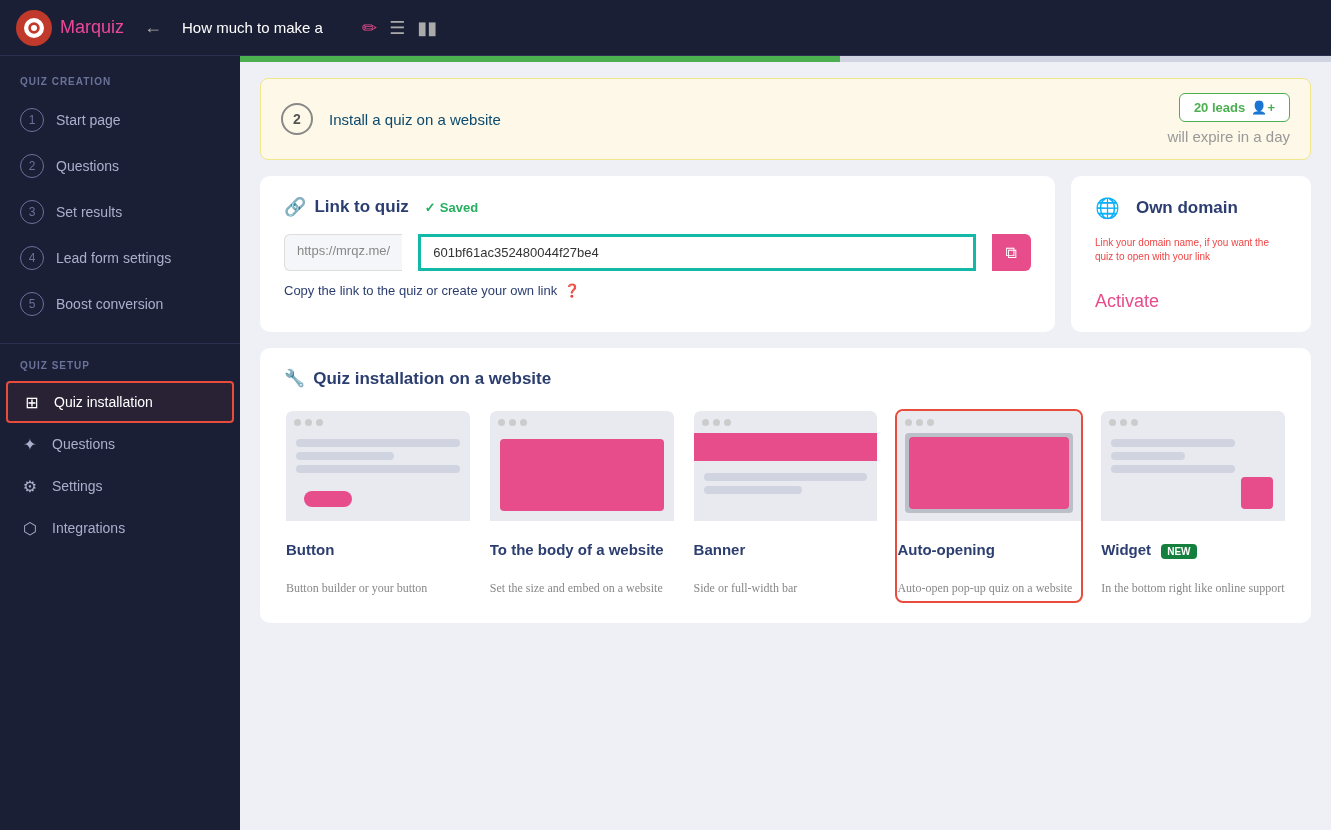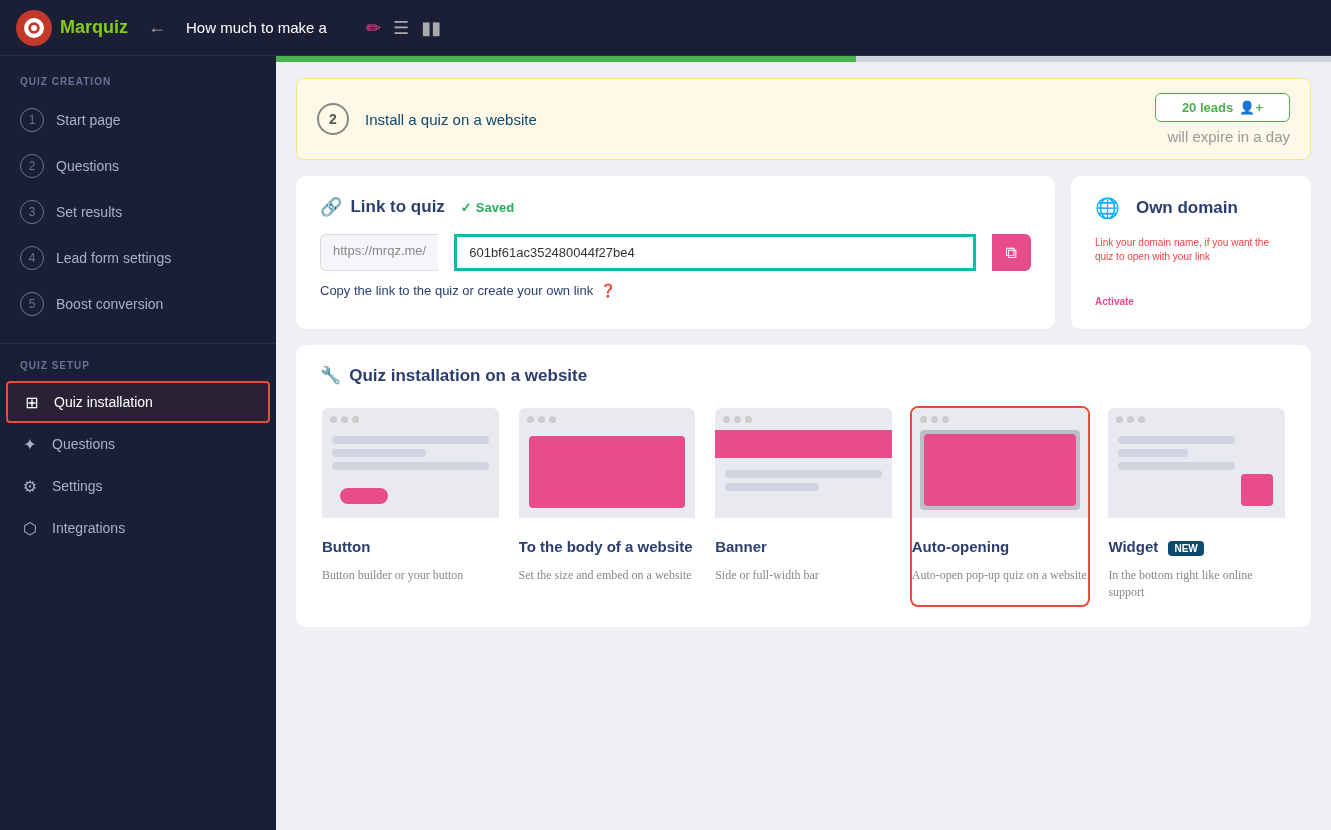--- a/index.html
+++ b/index.html
@@ -24,37 +24,37 @@
       display: flex; align-items: center; justify-content: center;
       position: relative;
     }
     .logo-icon::after {
       content: '';
       width: 14px; height: 14px;
       border: 3px solid #fff;
       border-radius: 50%;
       position: absolute;
     }
-    .logo-text { color: #84cc16; font-size: 18px; font-weight: 700; }
+    .logo-text { color: #ec4899; font-size: 18px; font-weight: 400; }
     .back-btn {
       background: none; border: none; color: #aaa; cursor: pointer; font-size: 18px; padding: 4px 8px;
     }
     .quiz-title-input {
       background: transparent; border: none; color: #fff; font-size: 15px; width: 160px; outline: none;
     }
     .topbar-icons { display: flex; gap: 12px; margin-left: 8px; }
     .topbar-icon { color: #aaa; font-size: 18px; cursor: pointer; }
     .topbar-icon.active { color: #e74c8b; }
 
     
     .main-layout { display: flex; flex: 1; overflow: hidden; }
 
     
     .sidebar {
-      width: 276px;
+      width: 240px;
       background: #1a1f35;
       padding: 20px 0;
       flex-shrink: 0;
       overflow-y: auto;
     }
     .sidebar-section-label {
       font-size: 10px;
       color: #6b7299;
       letter-spacing: 1px;
       text-transform: uppercase;
@@ -130,21 +130,21 @@
       border: 2px solid #888;
       display: flex; align-items: center; justify-content: center;
       font-size: 14px; color: #555; font-weight: 600; flex-shrink: 0;
     }
     .banner-text { flex: 1; color: #0c4a6e; font-size: 15px; }
     .leads-btn {
       background: #fff;
       border: 1.5px solid #4caf50;
       color: #4caf50;
       border-radius: 6px;
-      padding: 6px 26px;
+      padding: 6px 14px;
       font-size: 13px;
       cursor: pointer;
       font-weight: 600;
       white-space: nowrap;
       display: flex; align-items: center; gap: 6px;
     }
     .leads-sub { font-size: 15px; color: #999; text-align: right; margin-top: 6px; }
 
     
     .cards-row {
@@ -211,21 +211,21 @@
       color: #fff;
       font-size: 16px;
     }
     .link-hint { font-size: 13px; color: #666; }
     .link-hint span { color: #2c3e70; }
     .help-icon { color: #aaa; margin-left: 4px; cursor: pointer; }
 
     
     .side-card-icon { font-size: 20px; margin-right: 8px; }
     .side-card-desc { font-size: 10px; color: #ef4444; margin-bottom: 27px; line-height: 1.4; }
-    .activate-link { color: #e74c8b; font-size: 10px; font-weight: 700; cursor: pointer; text-decoration: none; }
+    .activate-link { color: #e74c8b; font-size: 18px; font-weight: 400; cursor: pointer; text-decoration: none; }
 
     
     .install-section {
       background: #fff;
       border-radius: 10px;
       margin: 0 20px 20px;
       padding: 20px 24px;
     }
     .install-section-title {
       display: flex;
@@ -347,26 +347,26 @@
     }
     .widget-preview-btn {
       position: absolute;
       bottom: 12px;
       right: 12px;
       width: 32px; height: 32px;
       background: #e74c8b;
       border-radius: 4px;
     }
 
-    .option-label { font-size: 15px; font-weight: 600; color: #2c3e70; margin-top: 10px; margin-bottom: 12px; }
+    .option-label { font-size: 15px; font-weight: 600; color: #2c3e70; margin-top: 10px; margin-bottom: 22px; }
     .option-desc { font-size: 12px; color: #888; line-height: 1.4; font-family: Liberation Serif, serif; }
     .option-info { padding: 10px 0 4px; }
 
     .new-badge {
-      background: #0c4a6e;
+      background: #15803d;
       color: #fff;
       font-size: 10px;
       font-weight: 700;
       padding: 2px 6px;
       border-radius: 4px;
       margin-left: 6px;
       text-transform: uppercase;
       vertical-align: middle;
     }
   </style>

